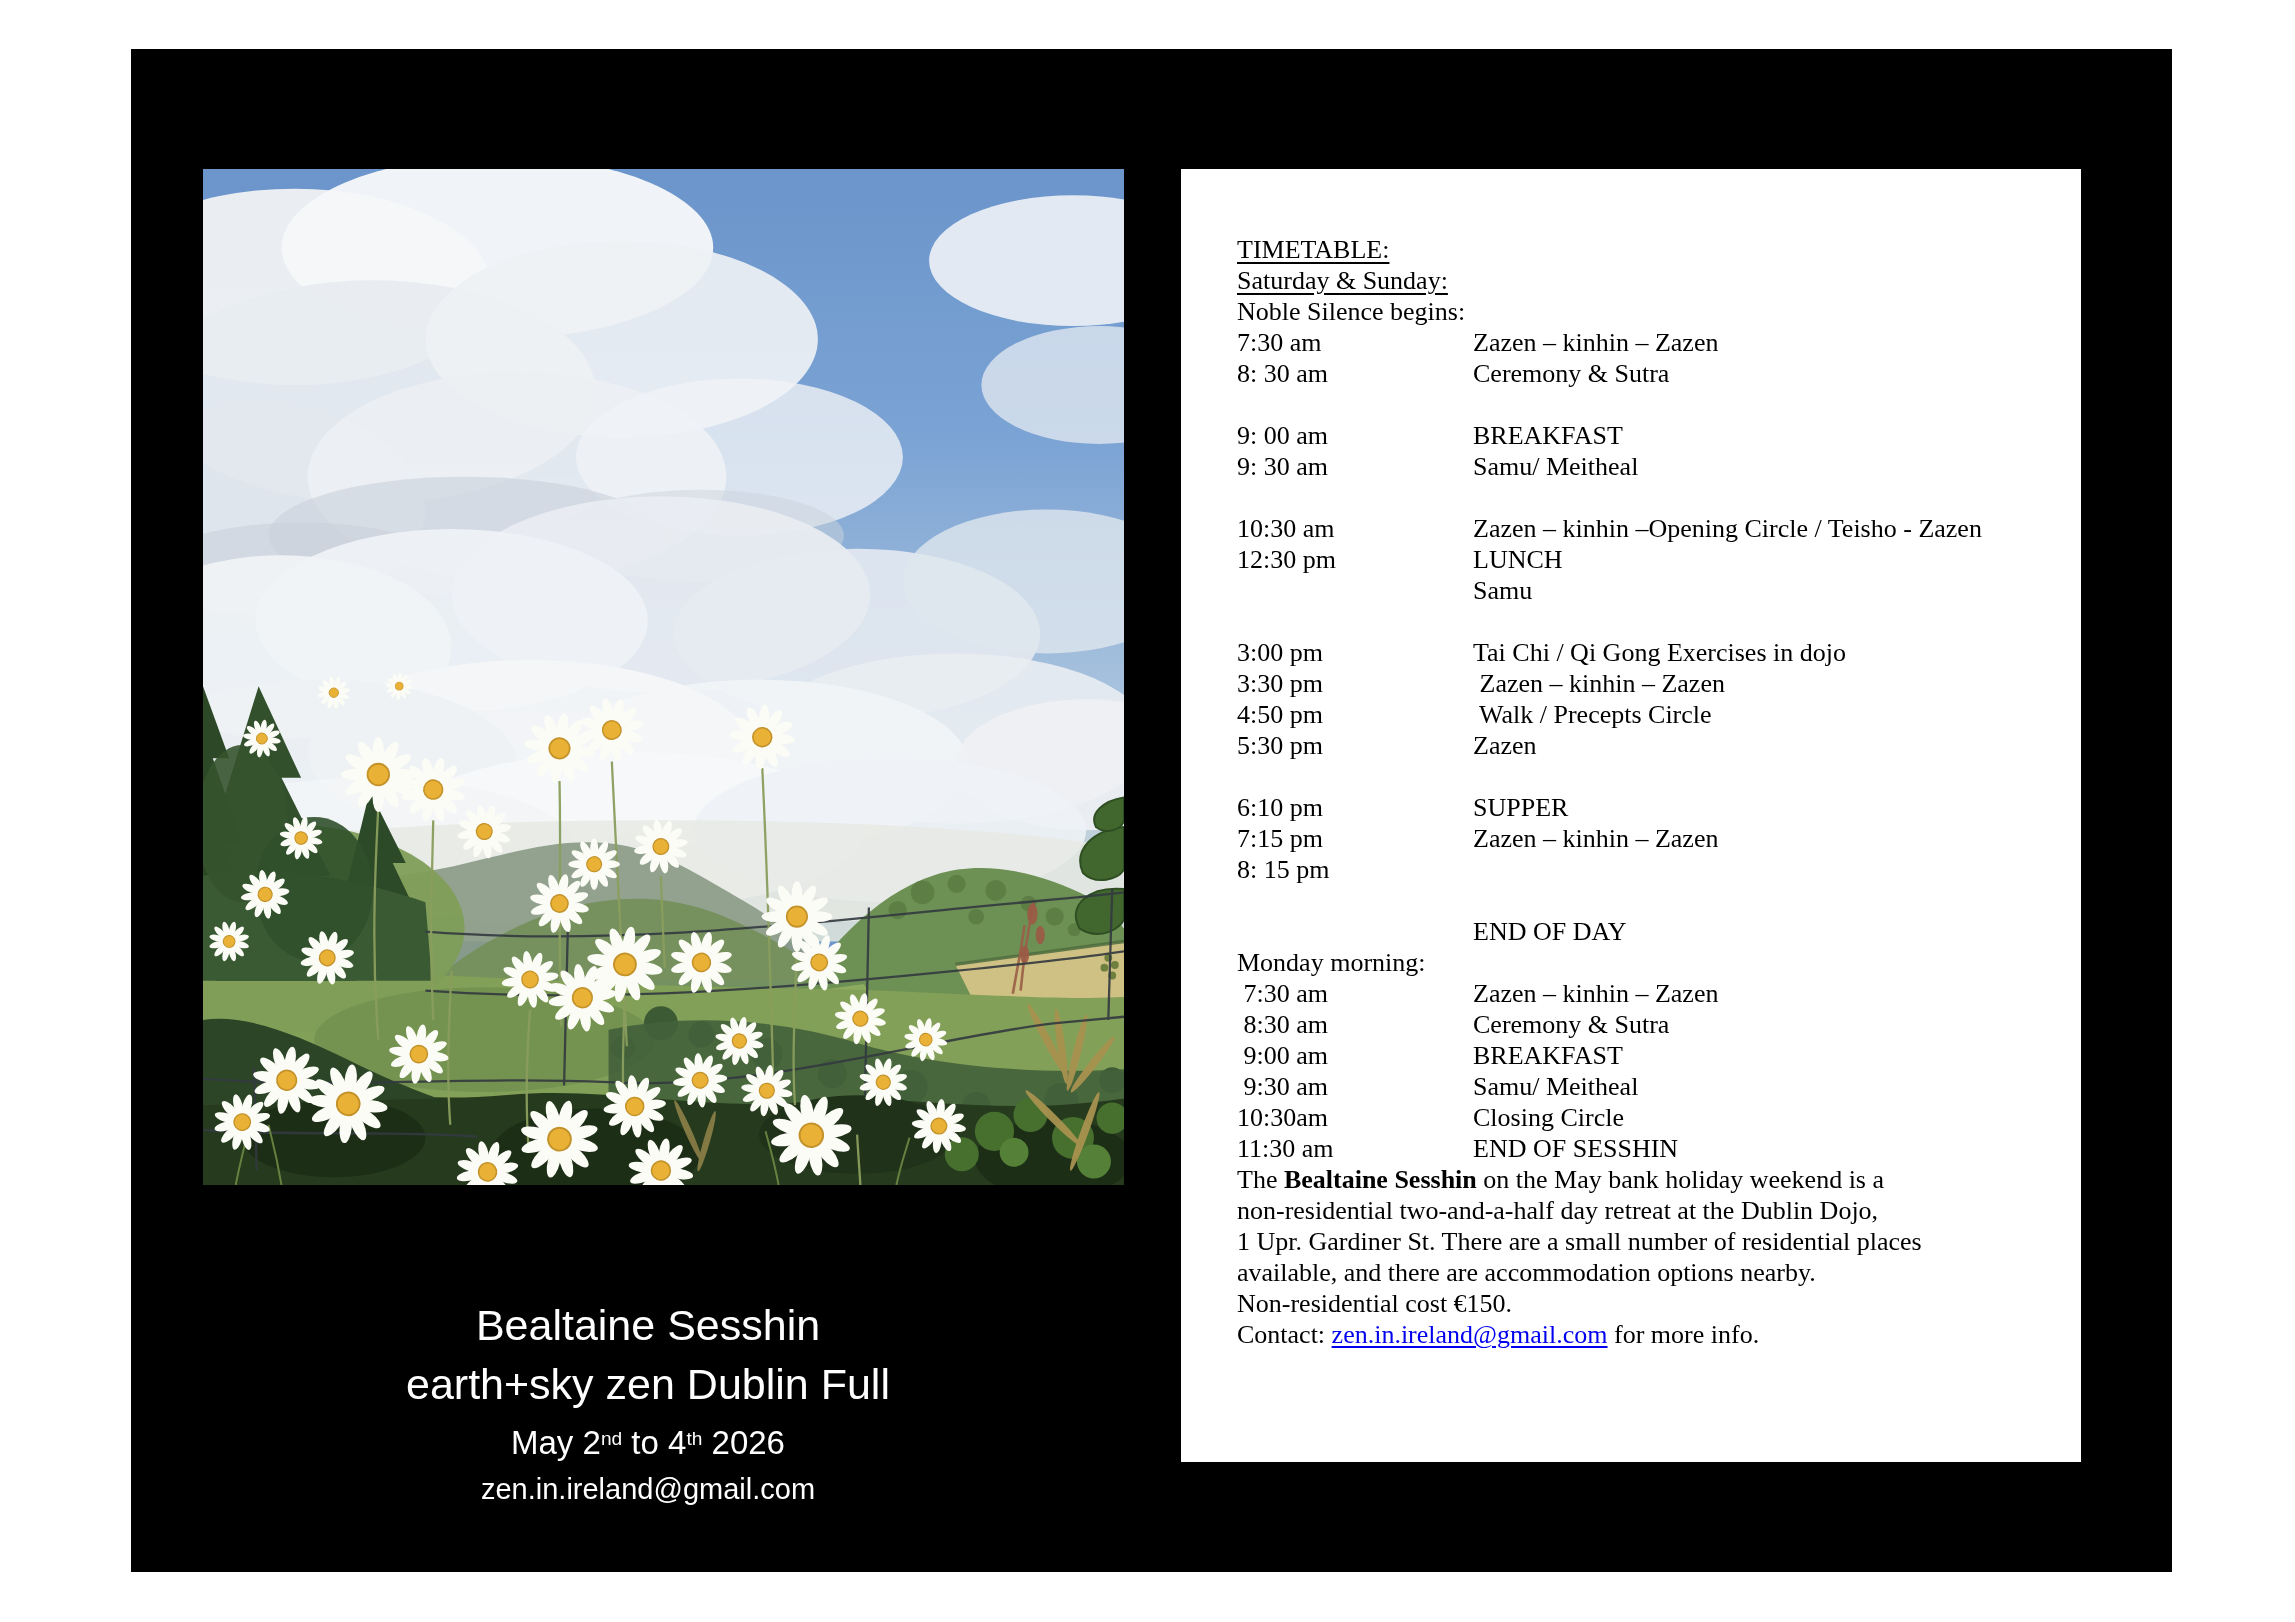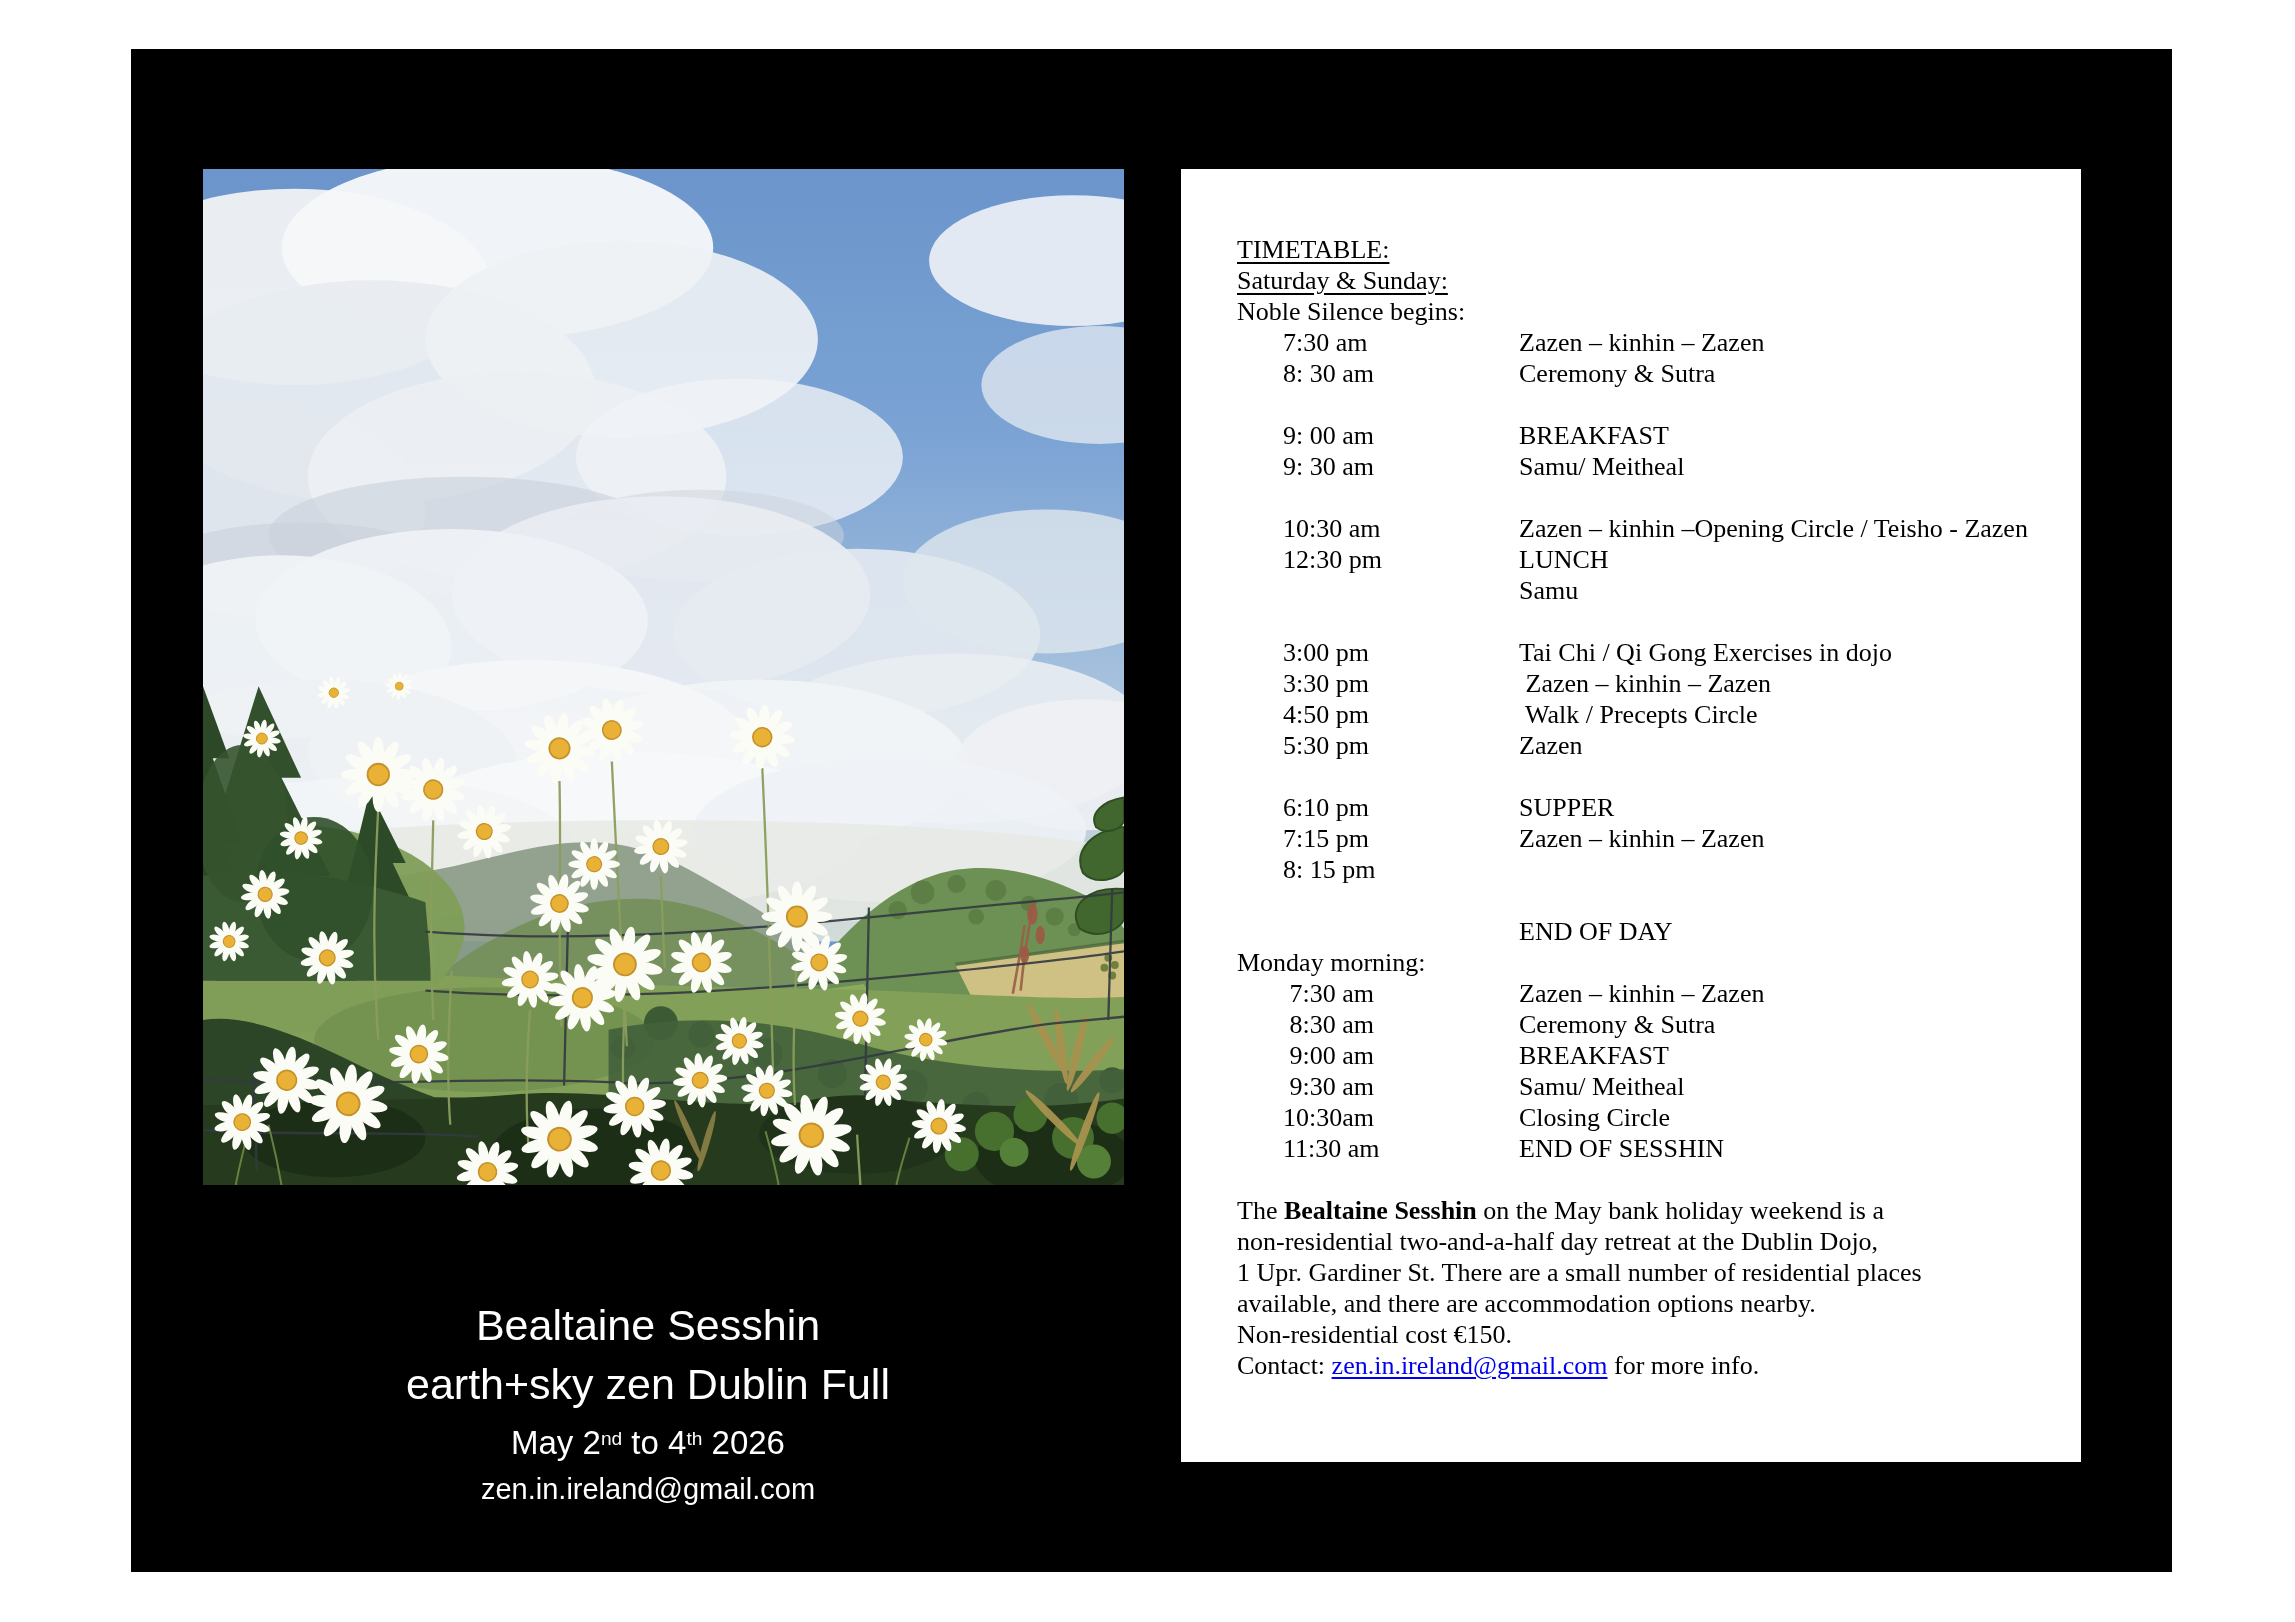--- a/index.html
+++ b/index.html
@@ -4,25 +4,25 @@
 <style>
   html,body{margin:0;padding:0;background:#ffffff;}
   .page{position:relative;width:2295px;height:1622px;background:#ffffff;overflow:hidden;
         font-family:"Liberation Serif", serif;}
   .poster{position:absolute;left:131px;top:49px;width:2041px;height:1523px;background:#000000;}
   .photo{position:absolute;left:72px;top:120px;width:921px;height:1016px;overflow:hidden;background:#6d97cd;}
   .photo svg{display:block;width:100%;height:100%;}
   .panel{position:absolute;left:1050px;top:120px;width:900px;height:1293px;background:#ffffff;
          box-sizing:border-box;padding:65px 26px 0 56px;color:#000;}
   .panel .line, .panel .row{font-size:26px;line-height:31px;white-space:pre;}
-  .row{display:flex;min-height:31px;margin-left:46px;}
+  .row{display:flex;min-height:31px;}
   .row .t{width:236px;flex:none;white-space:pre;}
   .row .a{white-space:pre;}
   .u{text-decoration:underline;text-underline-offset:3.9px;}
-  .para{margin-top:31px;}
+  .para{}
   .para .fl{font-size:26px;line-height:31px;white-space:pre;}
   .para b{font-weight:bold;}
   a.email{color:#0000ee;text-decoration:underline;text-underline-offset:3.3px;cursor:pointer;}
   .caption{position:absolute;left:26px;top:1247px;width:982px;text-align:center;color:#ffffff;
            font-family:"Liberation Sans", sans-serif;}
   .cap-title{font-size:43px;line-height:59px;font-weight:normal;}
   .cap-date{font-size:33px;line-height:42px;margin-top:7.9px;}
   .cap-date .sup{font-size:0.58em;position:relative;top:-0.45em;}
   .cap-email{font-size:29px;line-height:37px;margin-top:2.6px;}
 </style>

